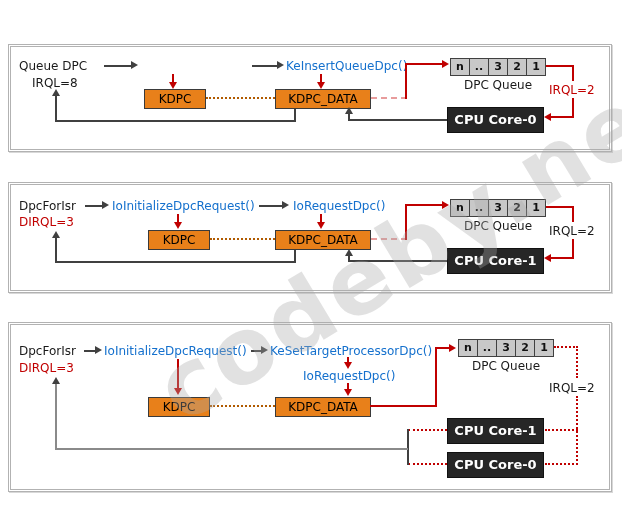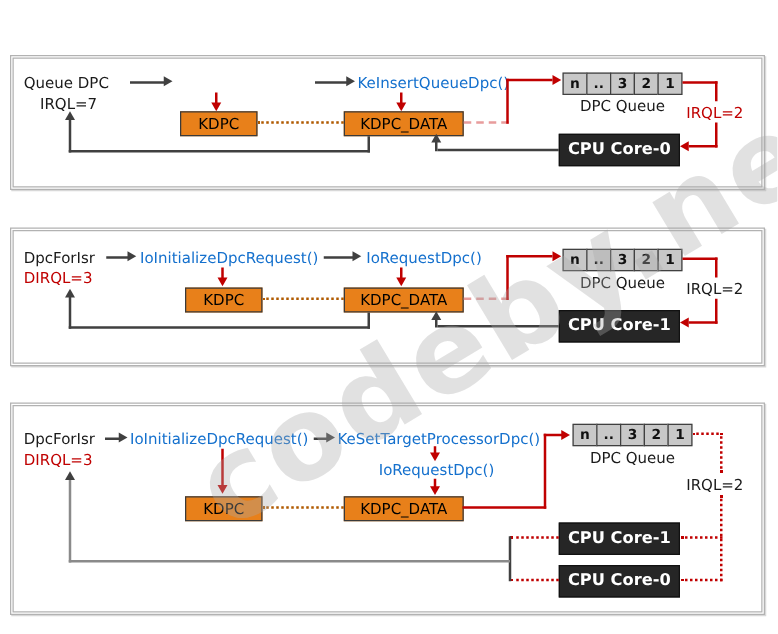--- a/index.html
+++ b/index.html
@@ -46,21 +46,21 @@
 
 
   <div class="panel" style="top:44px;height:102px;"></div>
 
   <div class="t" style="left:19px;top:59px;">Queue DPC</div>
   <div class="hl c-dark" style="left:104px;top:65px;width:28px;"></div>
   <div class="ar r" style="left:131px;top:61px;"></div>
   <div class="hl c-dark" style="left:252px;top:65px;width:26px;"></div>
   <div class="ar r" style="left:277px;top:61px;"></div>
   <div class="t blue" style="left:286px;top:59px;">KeInsertQueueDpc()</div>
-  <div class="t" style="left:32px;top:76px;">IRQL=7</div>
+  <div class="t" style="left:32px;top:76px;">IRQL=8</div>
 
   <div class="vl c-red" style="left:172px;top:74px;height:9px;"></div>
   <div class="ar d" style="left:169px;top:82px;"></div>
   <div class="vl c-red" style="left:320px;top:74px;height:9px;"></div>
   <div class="ar d" style="left:317px;top:82px;"></div>
 
   <div class="obox" style="left:144px;top:89px;width:60px;">KDPC</div>
   <div class="obox" style="left:275px;top:89px;width:94px;">KDPC_DATA</div>
   <div class="ho" style="left:206px;top:97px;width:69px;"></div>
   <div class="hp" style="left:371px;top:97px;width:36px;"></div>

